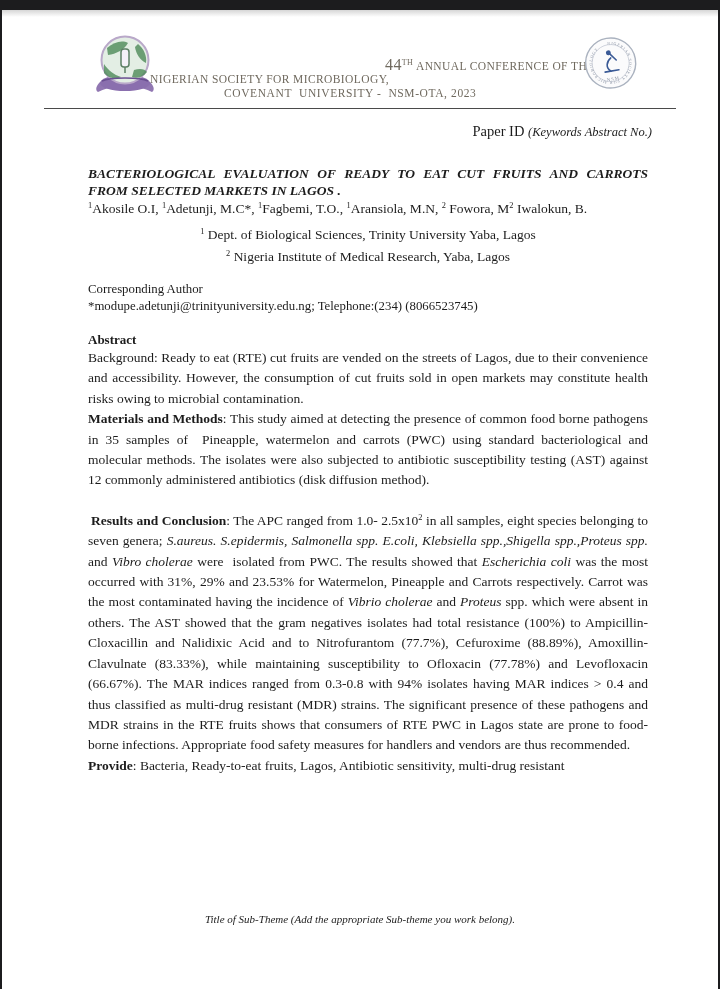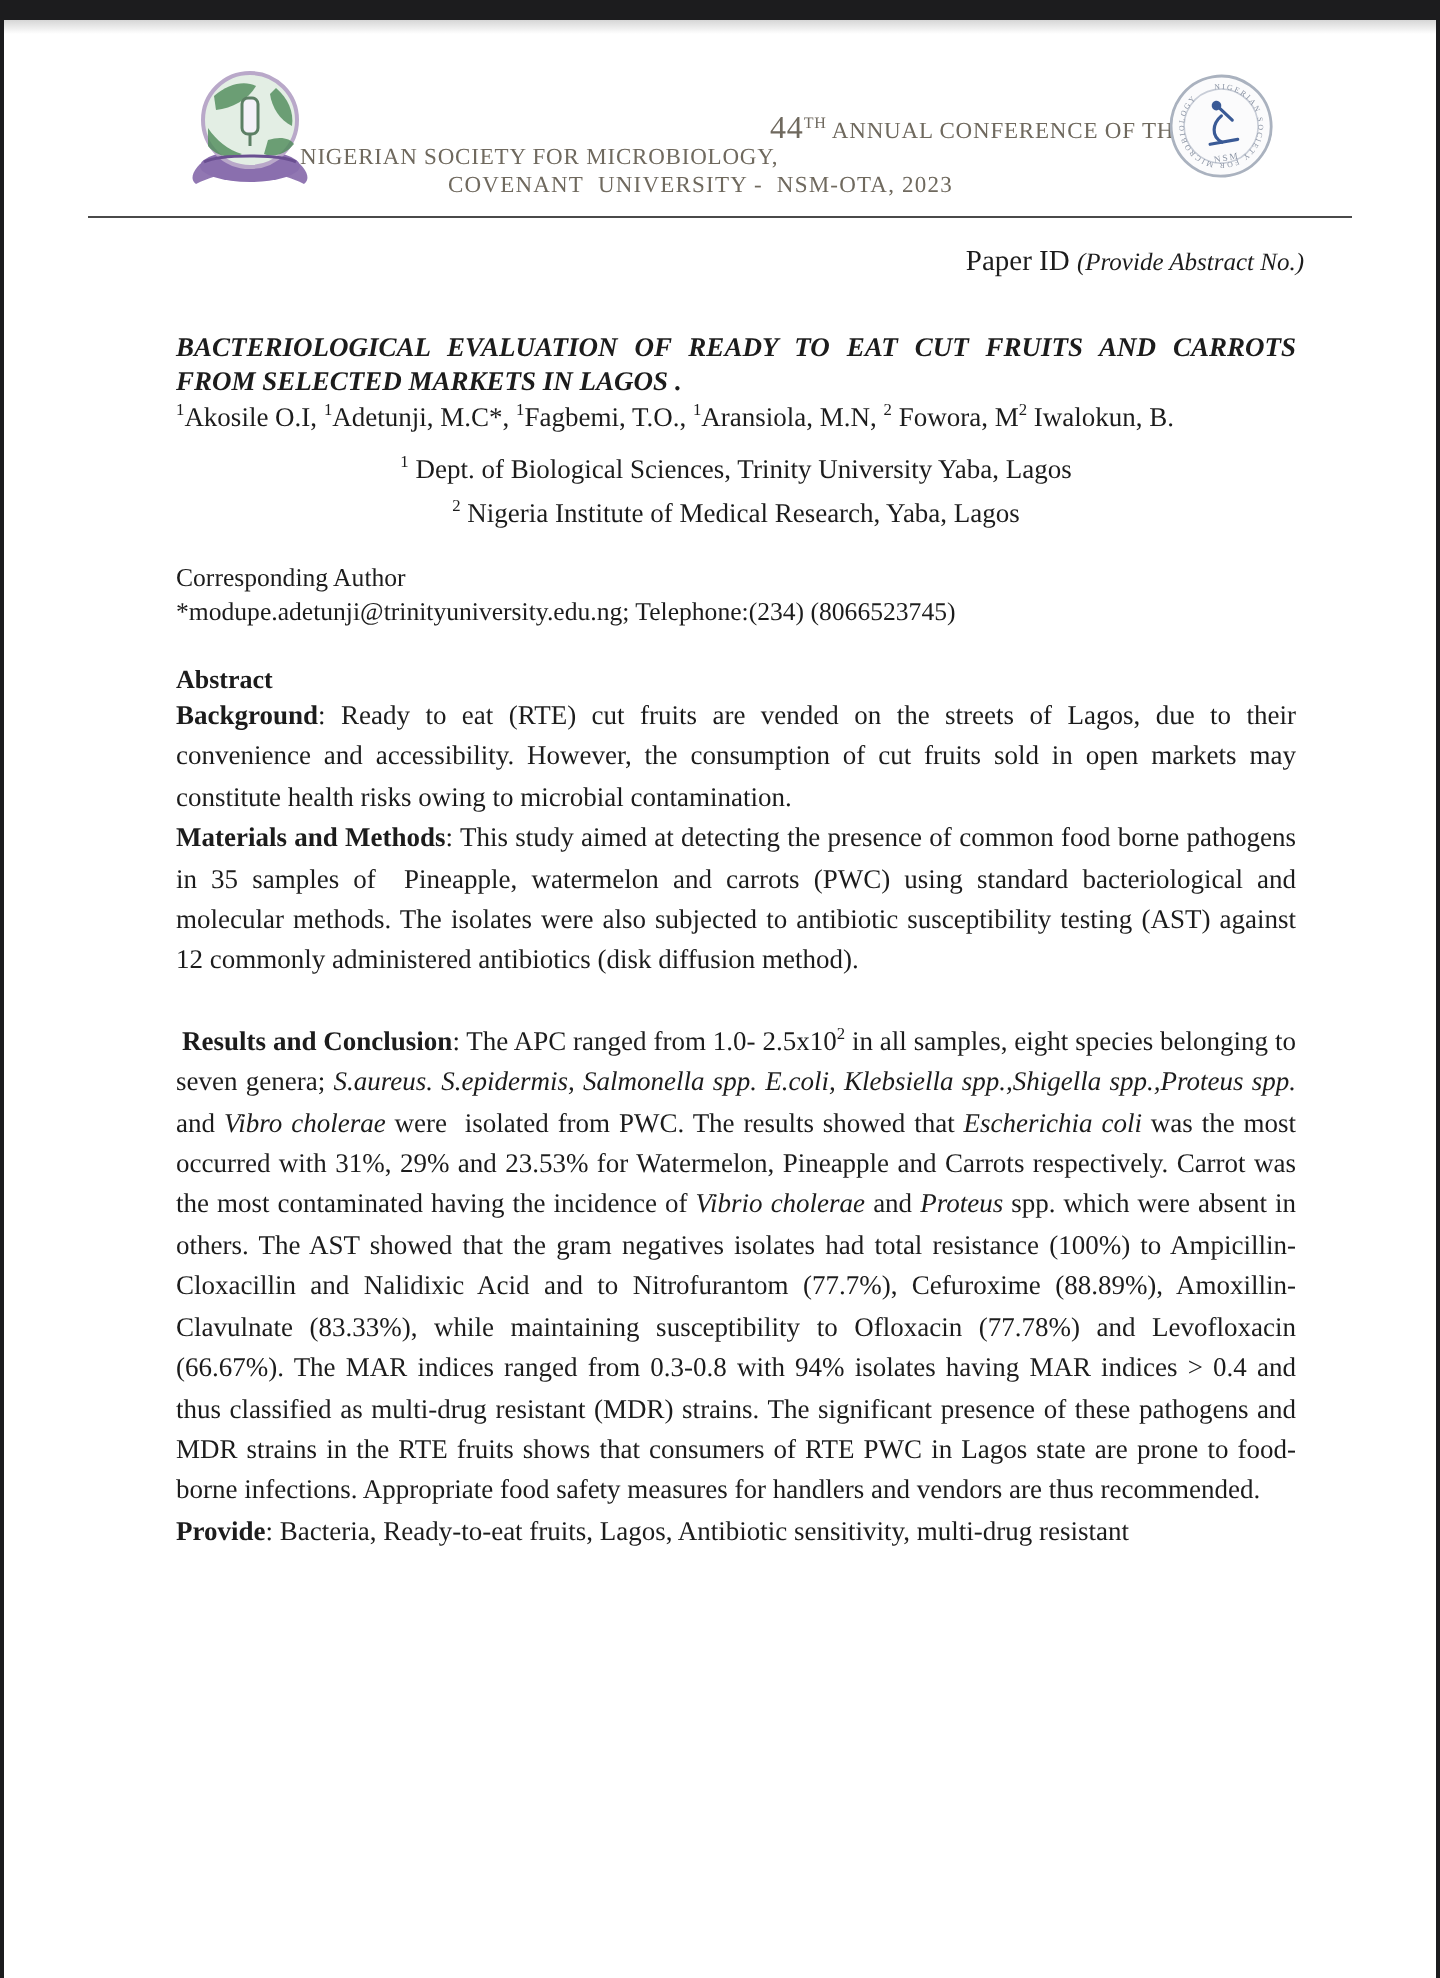--- a/index.html
+++ b/index.html
@@ -110,21 +110,21 @@
           <path d="M27 17 l6 8"></path>
           <circle cx="26.5" cy="16.5" r="1.6" fill="#3a5a96"></circle>
         </g>
         <text x="27" y="44.5" font-size="4.6" text-anchor="middle" fill="#8a93a3" letter-spacing="1">NSM</text>
       </svg>
     </div>
 
     <div class="header-rule"></div>
   </div>
 
-  <div class="paper-id"><span>Paper ID </span><span class="note">(Provide Abstract No.)</span></div>
+  <div class="paper-id"><span>Paper ID </span><span class="note">(Keywords Abstract No.)</span></div>
 
   <div class="content">
 
     <div class="title-block">
       <div class="title-l1">BACTERIOLOGICAL EVALUATION OF READY TO EAT CUT FRUITS AND CARROTS</div>
       <div class="title-l2">FROM SELECTED MARKETS IN LAGOS .</div>
     </div>
 
     <div class="authors-line"><sup>1</sup><span>Akosile O.I, </span><sup>1</sup><span>Adetunji, M.C*, </span><sup>1</sup><span>Fagbemi, T.O., </span><sup>1</sup><span>Aransiola, M.N, </span><sup>2</sup><span> Fowora, M</span><sup>2</sup><span> Iwalokun, B.</span></div>
 
@@ -133,21 +133,22 @@
       <div><sup>2</sup><span> Nigeria Institute of Medical Research, Yaba, Lagos</span></div>
     </div>
 
     <div class="corresponding">
       <div>Corresponding Author</div>
       <div>*modupe.adetunji@trinityuniversity.edu.ng; Telephone:(234) (8066523745)</div>
     </div>
 
     <div class="abstract-heading">Abstract</div>
 
-    <p class="para"><span style="font-weight: 700; margin-top: 15px;">Background</span><span>: Ready to eat (RTE) cut fruits are vended on the streets of Lagos, due to their convenience and accessibility. However, the consumption of cut fruits sold in open markets may constitute health risks owing to microbial contamination.</span></p>
+    <p class="para"><span style="font-weight: 400; margin-top: 15px;">Background</span><span>: Ready to eat (RTE) cut fruits are vended on the streets of Lagos, due to their convenience and accessibility. However, the consumption of cut fruits sold in open markets may constitute health risks owing to microbial contamination.</span></p>
     <p class="para"><span style="font-weight: 700;">Materials and Methods</span><span>: This study aimed at detecting the presence of common food borne pathogens in 35 samples of &nbsp;Pineapple, watermelon and carrots (PWC) using standard bacteriological and molecular methods. The isolates were also subjected to antibiotic susceptibility testing (AST) against 12 commonly administered antibiotics (disk diffusion method).</span></p>
     <p class="para results"><span style="font-weight: 700;">Results and Conclusion</span><span>: The APC ranged from 1.0- 2.5x10</span><sup>2</sup><span> in all samples, eight species belonging to seven genera; </span><span style="font-style: italic;">S.aureus. S.epidermis, Salmonella spp. E.coli, Klebsiella spp.,Shigella spp.,Proteus spp.</span><span> and </span><span style="font-style: italic;">Vibro cholerae</span><span> were &nbsp;isolated from PWC. The results showed that </span><span style="font-style: italic;">Escherichia coli</span><span> was the most occurred with 31%, 29% and 23.53% for Watermelon, Pineapple and Carrots respectively. Carrot was the most contaminated having the incidence of </span><span style="font-style: italic;">Vibrio cholerae</span><span> and </span><span style="font-style: italic;">Proteus</span><span> spp. which were absent in others. The AST showed that the gram negatives isolates had total resistance (100%) to Ampicillin-Cloxacillin and Nalidixic Acid and to Nitrofurantom (77.7%), Cefuroxime (88.89%), Amoxillin-Clavulnate (83.33%), while maintaining susceptibility to Ofloxacin (77.78%) and Levofloxacin (66.67%). The MAR indices ranged from 0.3-0.8 with 94% isolates having MAR indices &gt; 0.4 and thus classified as multi-drug resistant (MDR) strains. The significant presence of these pathogens and MDR strains in the RTE fruits shows that consumers of RTE PWC in Lagos state are prone to food-borne infections. Appropriate food safety measures for handlers and vendors are thus recommended.</span></p>
     <p class="para"><span style="font-weight: 700;">Provide</span><span>: Bacteria, Ready-to-eat fruits, Lagos, Antibiotic sensitivity, multi-drug resistant</span></p>
 
   </div>
 
+  <div class="footer">Title of Sub-Theme (Add the appropriate Sub-theme you work belong).</div>
 
 </div>
 
 </body></html>

